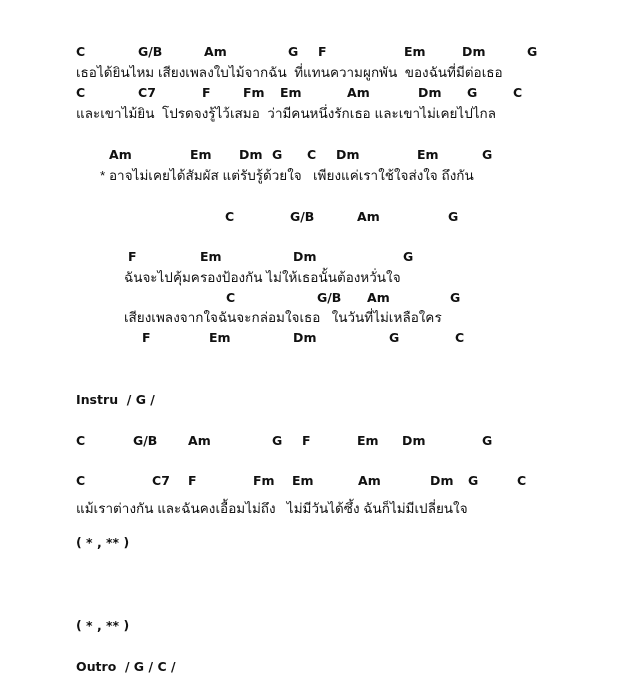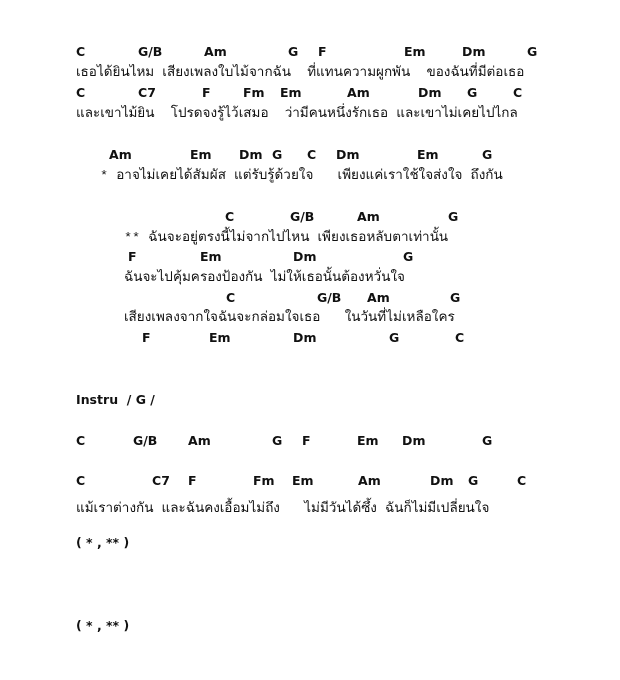--- a/index.html
+++ b/index.html
@@ -31,21 +31,21 @@
     position: absolute;
     top: 0;
     font-family: "DejaVu Sans", sans-serif;
     font-weight: bold;
     font-size: 12.5px;
     line-height: 18px;
   }
   .lyric {
     position: absolute;
     top: 0;
-    font-family: Liberation Mono, monospace;
+    font-family: Liberation Sans, sans-serif;
     font-size: 13.5px;
     line-height: 18px;
     white-space: pre;
   }
 </style>
 </head>
 <body>
 
 <div id="page">
 
@@ -92,23 +92,20 @@
   <div class="row" style="top:167px;">
     <span class="lyric" style="left:100px;">* อาจไม่เคยได้สัมผัส แต่รับรู้ด้วยใจ   เพียงแค่เราใช้ใจส่งใจ ถึงกัน</span>
   </div>
 
   <div class="row" style="top:208px;">
     <span class="chord" style="left:225px;">C</span>
     <span class="chord" style="left:290px;">G/B</span>
     <span class="chord" style="left:357px;">Am</span>
     <span class="chord" style="left:448px;">G</span>
   </div>
-  <div class="row" style="top:229px;">
-    <span class="lyric" style="left:124px;">** ฉันจะอยู่ตรงนี้ไม่จากไปไหน เพียงเธอหลับตาเท่านั้น</span>
-  </div>
 
   <div class="row" style="top:248px;">
     <span class="chord" style="left:128px;">F</span>
     <span class="chord" style="left:200px;">Em</span>
     <span class="chord" style="left:293px;">Dm</span>
     <span class="chord" style="left:403px;">G</span>
   </div>
   <div class="row" style="top:269px;">
     <span class="lyric" style="left:124px;">ฉันจะไปคุ้มครองป้องกัน ไม่ให้เธอนั้นต้องหวั่นใจ</span>
   </div>
@@ -154,14 +151,15 @@
     <span class="chord" style="left:253px;">Fm</span>
     <span class="chord" style="left:292px;">Em</span>
     <span class="chord" style="left:358px;">Am</span>
     <span class="chord" style="left:430px;">Dm</span>
     <span class="chord" style="left:468px;">G</span>
     <span class="chord" style="left:517px;">C</span>
   </div>
 
   <div class="head" style="top:534px;">( * , ** )</div>
   <div class="head" style="top:617px;">( * , ** )</div>
+  <div class="head" style="top:658px;">Outro  / G / C /</div>
 
 </div>
 
 </body></html>

